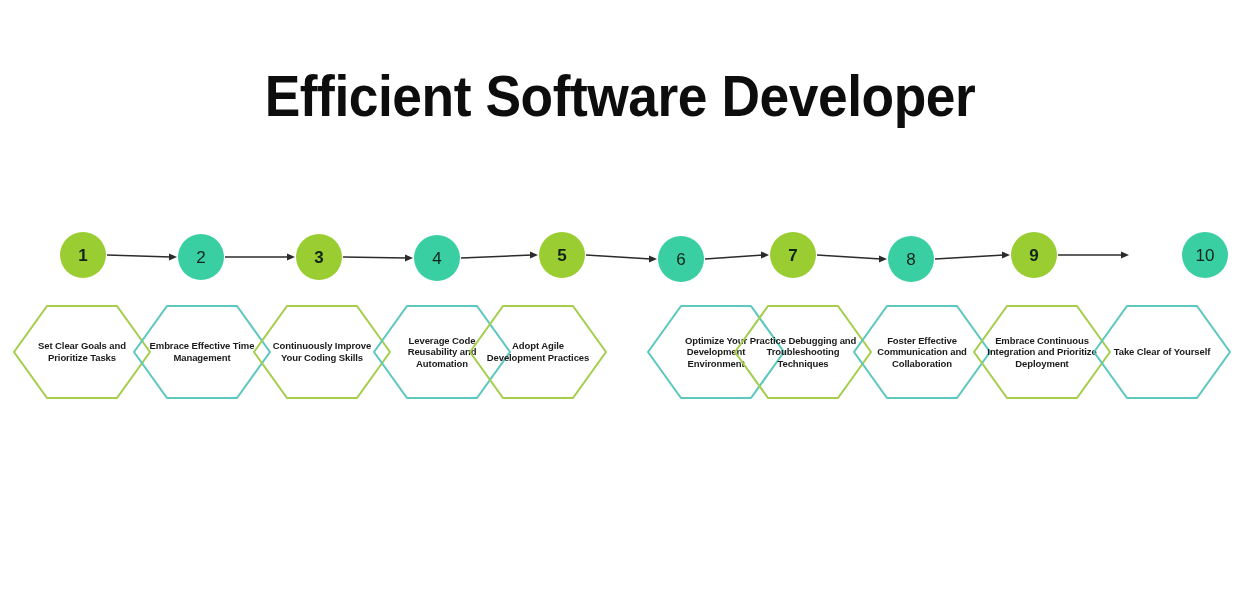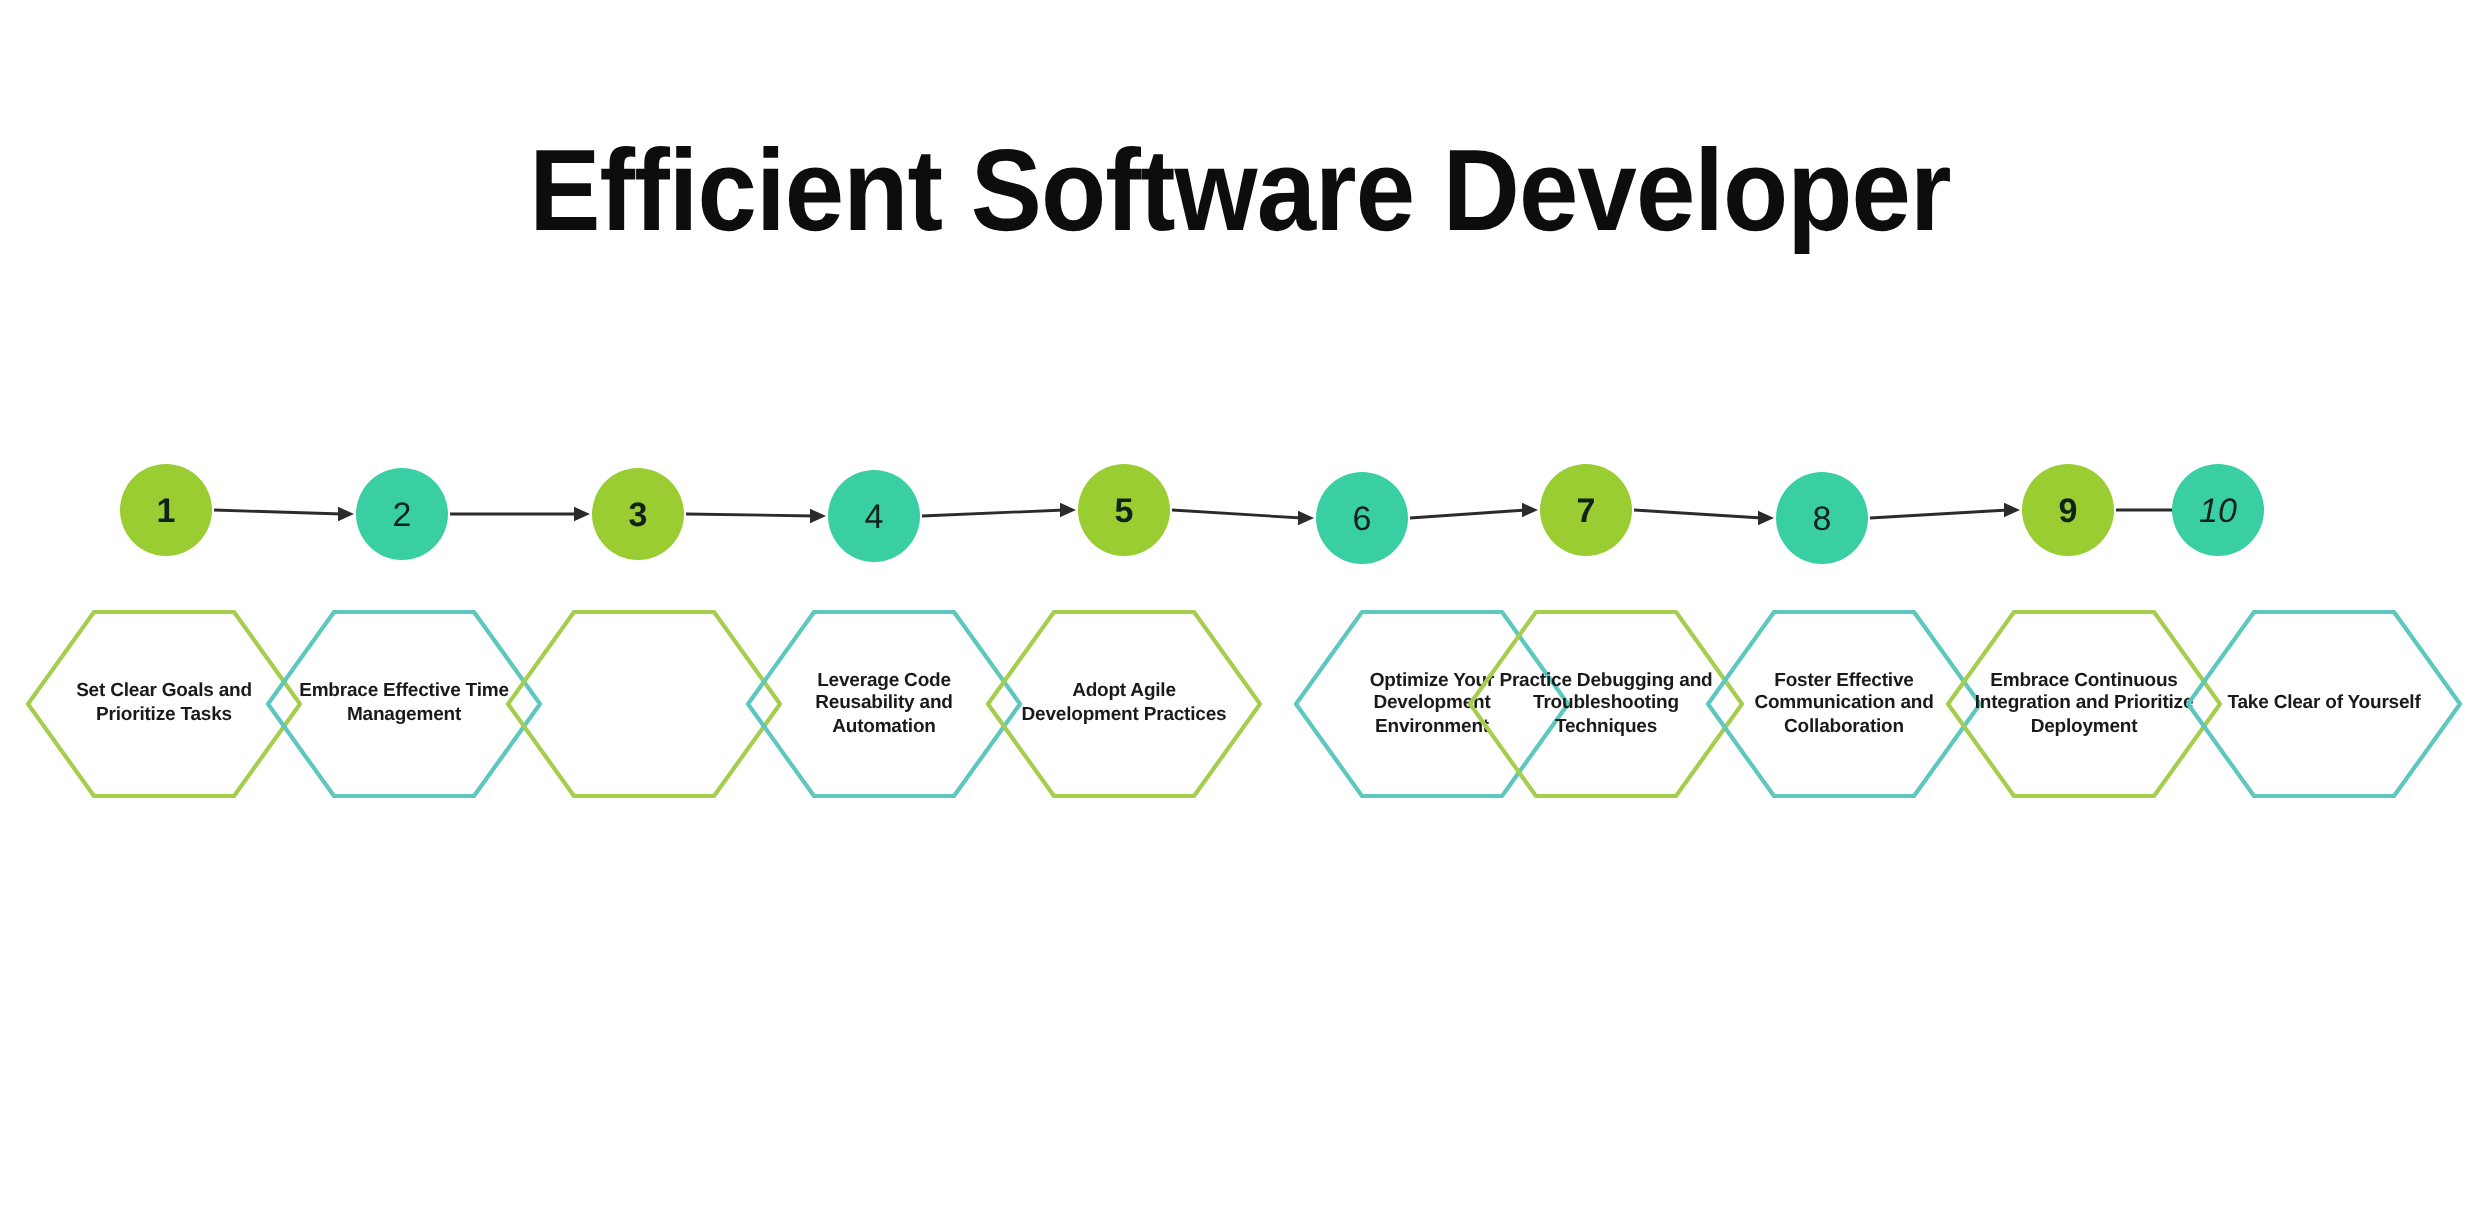--- a/index.html
+++ b/index.html
@@ -200,49 +200,50 @@
       </div>
       <div class="node-circle green" style="left: 1011px; top: 26px;">
         <span>9</span>
       </div>
       <div class="connector" style="left: 1058px; top: 0px; width: 71px; height: 90px;">
         <svg width="71" height="90" viewBox="0 0 71 90">
           <line x1="0" y1="49" x2="65" y2="49" stroke="#2b2b2b" stroke-width="1.4"></line>
           <polygon points="71,49 63,45.4 63,52.6" fill="#2b2b2b"></polygon>
         </svg>
       </div>
-      <div class="node-circle teal" style="left: 1086px; top: 26px; font-style: italic;">
+      <div class="node-circle teal" style="left: 1182px; top: 26px;">
         <span>10</span>
       </div>
     </div>
   <div class="hex-row">
       <div class="hex" style="left: 12px; top: 4px;">
         <svg viewBox="0 0 140 96">
           <polygon points="35,2 105,2 138,48 105,94 35,94 2,48" fill="none" stroke="#A6CE4E" stroke-width="2.1" stroke-linejoin="round"></polygon>
         </svg>
         <div class="hex-label">Set Clear Goals and Prioritize Tasks</div>
       </div>
       <div class="hex" style="left: 132px; top: 4px;">
         <svg viewBox="0 0 140 96">
           <polygon points="35,2 105,2 138,48 105,94 35,94 2,48" fill="none" stroke="#5CC8BE" stroke-width="2.1" stroke-linejoin="round"></polygon>
         </svg>
         <div class="hex-label">Embrace Effective Time Management</div>
       </div>
       <div class="hex" style="left: 252px; top: 4px;">
         <svg viewBox="0 0 140 96">
           <polygon points="35,2 105,2 138,48 105,94 35,94 2,48" fill="none" stroke="#A6CE4E" stroke-width="2.1" stroke-linejoin="round"></polygon>
         </svg>
+        <div class="hex-label">Continuously Improve Your Coding Skills</div>
       </div>
       <div class="hex" style="left: 372px; top: 4px; text-decoration: underline;">
         <svg viewBox="0 0 140 96">
           <polygon points="35,2 105,2 138,48 105,94 35,94 2,48" fill="none" stroke="#5CC8BE" stroke-width="2.1" stroke-linejoin="round"></polygon>
         </svg>
         <div class="hex-label">Leverage Code Reusability and Automation</div>
       </div>
-      <div class="hex" style="left: 492px; top: 4px;">
+      <div class="hex" style="left: 468px; top: 4px;">
         <svg viewBox="0 0 140 96">
           <polygon points="35,2 105,2 138,48 105,94 35,94 2,48" fill="none" stroke="#A6CE4E" stroke-width="2.1" stroke-linejoin="round"></polygon>
         </svg>
         <div class="hex-label">Adopt Agile Development Practices</div>
       </div>
       <div class="hex" style="left: 646px; top: 4px;">
         <svg viewBox="0 0 140 96">
           <polygon points="35,2 105,2 138,48 105,94 35,94 2,48" fill="none" stroke="#5CC8BE" stroke-width="2.1" stroke-linejoin="round"></polygon>
         </svg>
         <div class="hex-label">Optimize Your Development Environment</div>

